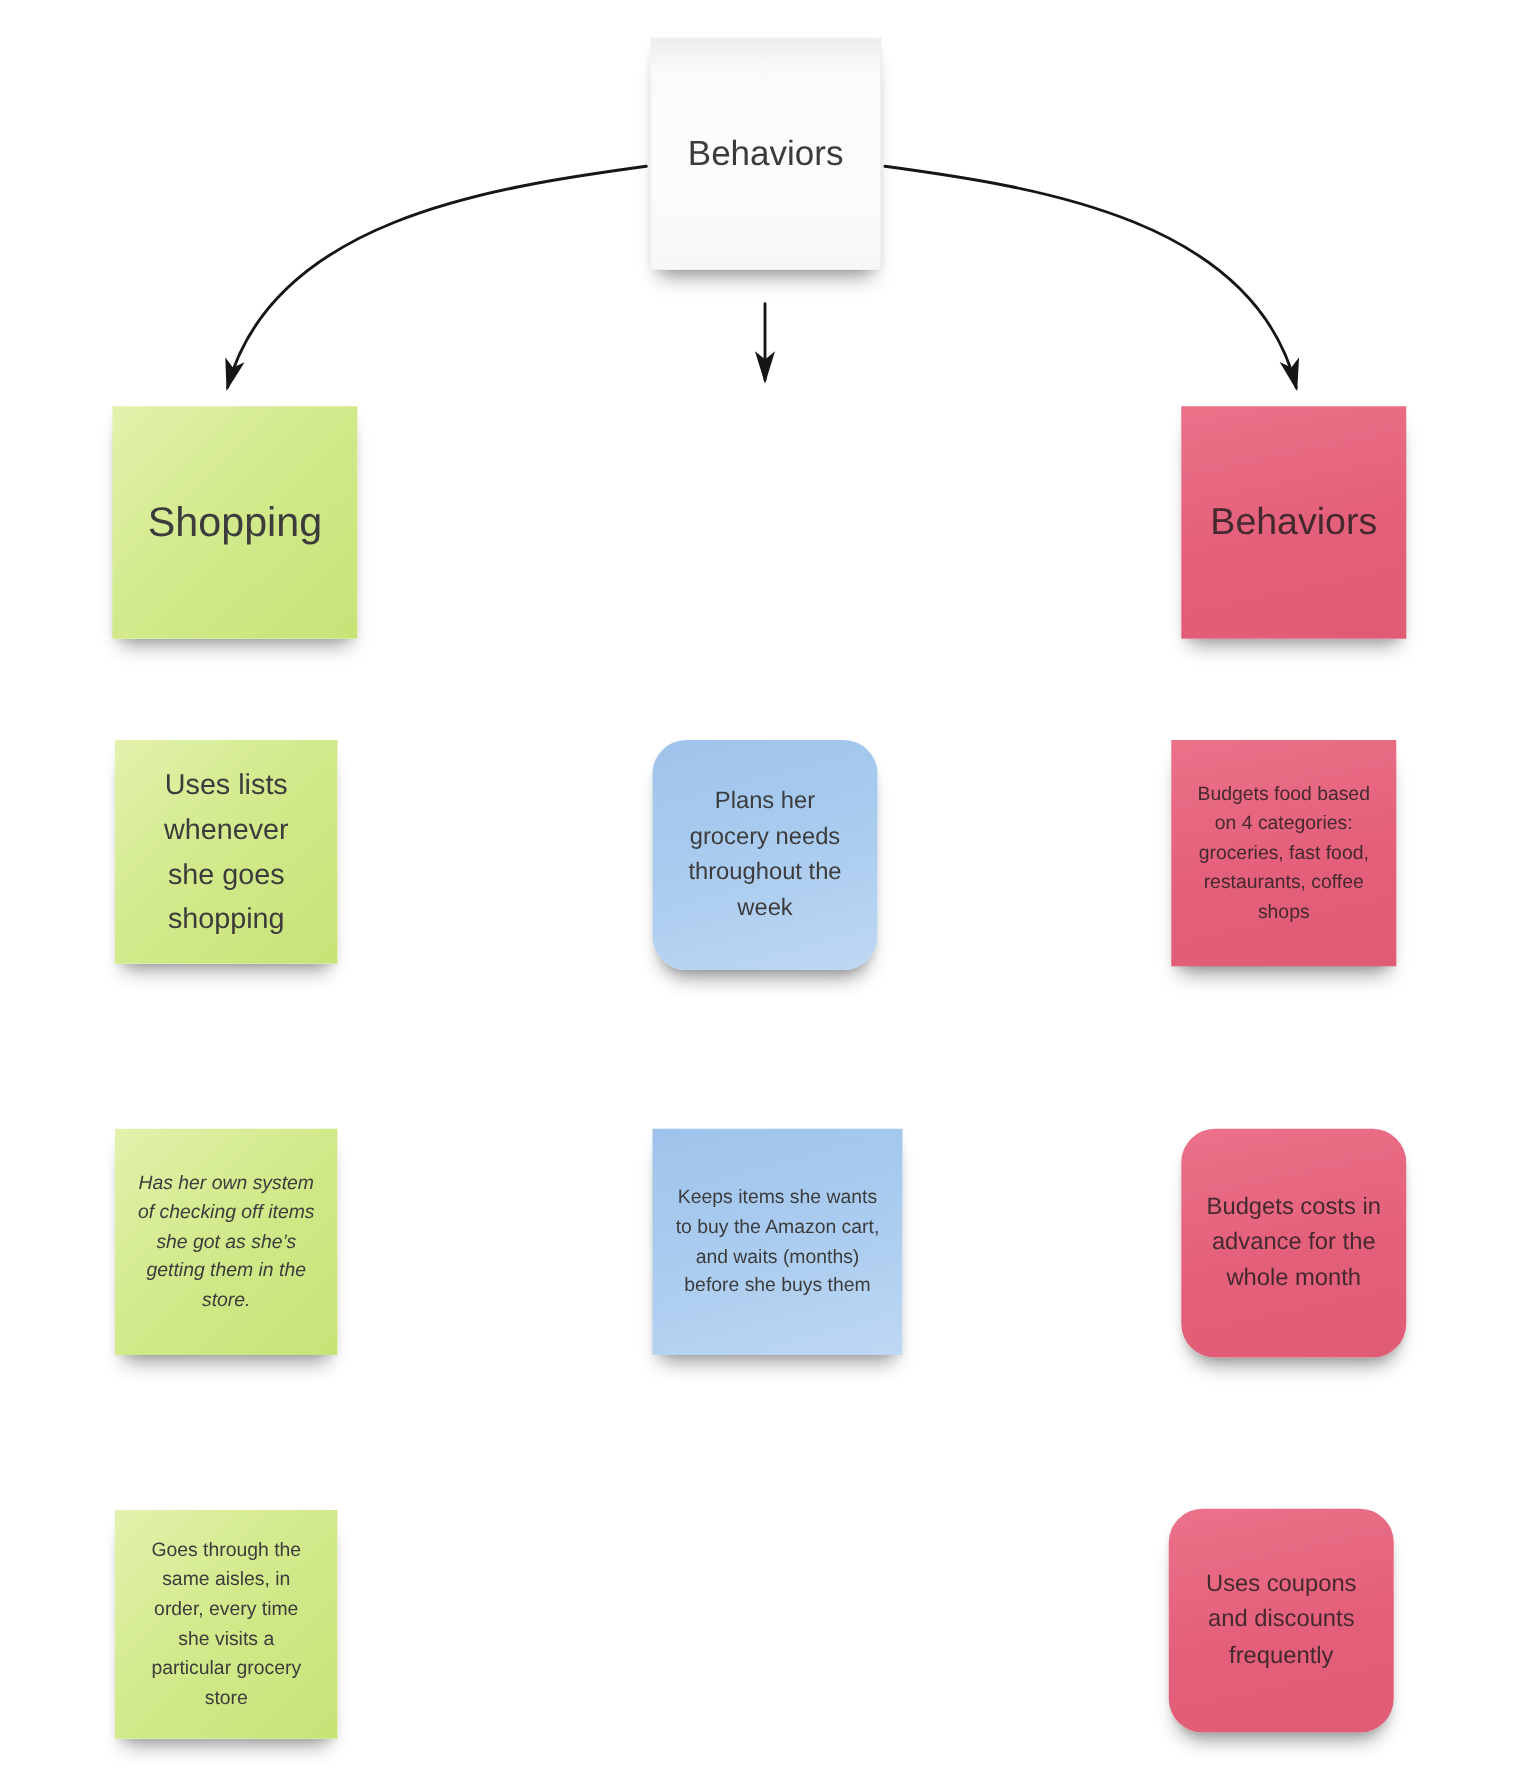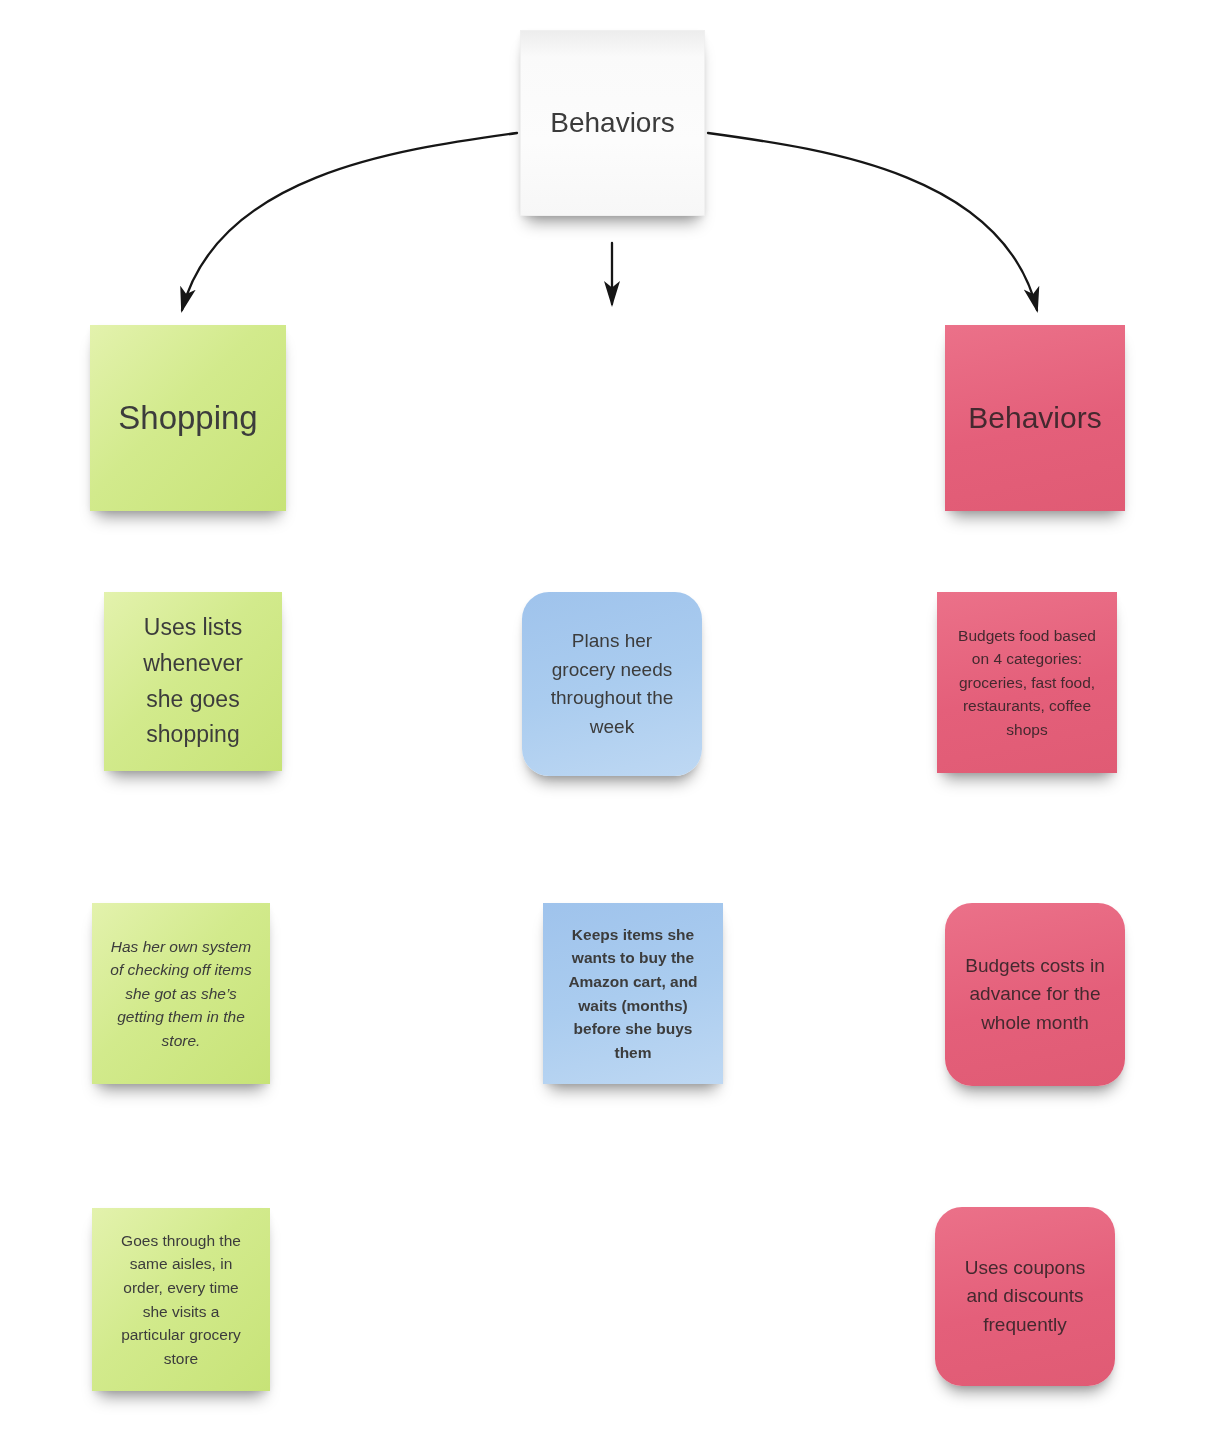--- a/index.html
+++ b/index.html
@@ -45,25 +45,25 @@
   }
   .note.red{
     background:linear-gradient(168deg,#eb7189 0%,#e45f7a 55%,#e05b74 100%);
     color:#44292f;
   }
   
   .p-root{left:520px;top:30px;width:185px;height:186px;}
   .p-h1{left:90px;top:325px;width:196px;height:186px;}
   .p-h2{left:520px;top:325px;width:185px;height:183px;}
   .p-h3{left:945px;top:325px;width:180px;height:186px;}
-  .p-s1{left:92px;top:592px;width:178px;height:179px;margin-left:12px;}
+  .p-s1{left:92px;top:592px;width:178px;height:179px;}
   .p-r1{left:522px;top:592px;width:180px;height:184px;}
   .p-b1{left:937px;top:592px;width:180px;height:181px;}
   .p-s2{left:92px;top:903px;width:178px;height:181px;font-style:italic;}
-  .p-r2{left:543px;top:903px;width:180px;height:181px;font-weight:bold;}
+  .p-r2{left:522px;top:903px;width:200px;height:181px;}
   .p-b2{left:945px;top:903px;width:180px;height:183px;}
   .p-s3{left:92px;top:1208px;width:178px;height:183px;}
   .p-r3{left:522px;top:1187px;width:180px;height:179px;}
   .p-b3{left:935px;top:1207px;width:180px;height:179px;}
   
   .t-root{font-size:28px;color:#3b3b3b;}
   .t-h-shopping{font-size:33px;}
   .t-h-researching{font-size:26px;}
   .t-h-budgeting{font-size:30px;}
   .t-body-lg{font-size:23px;line-height:1.55;}

